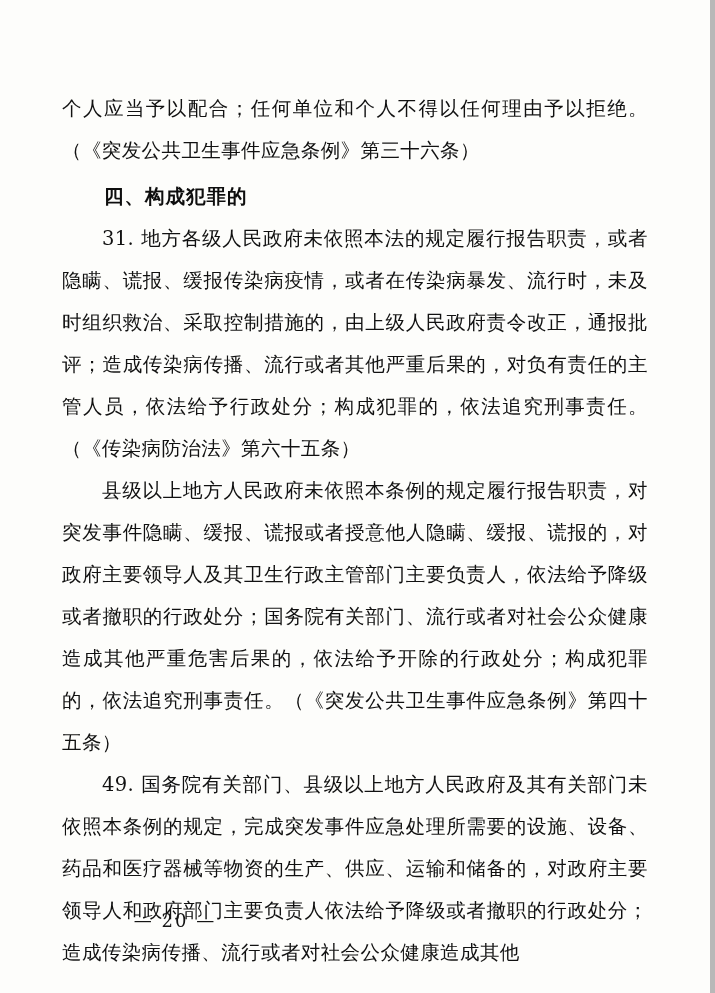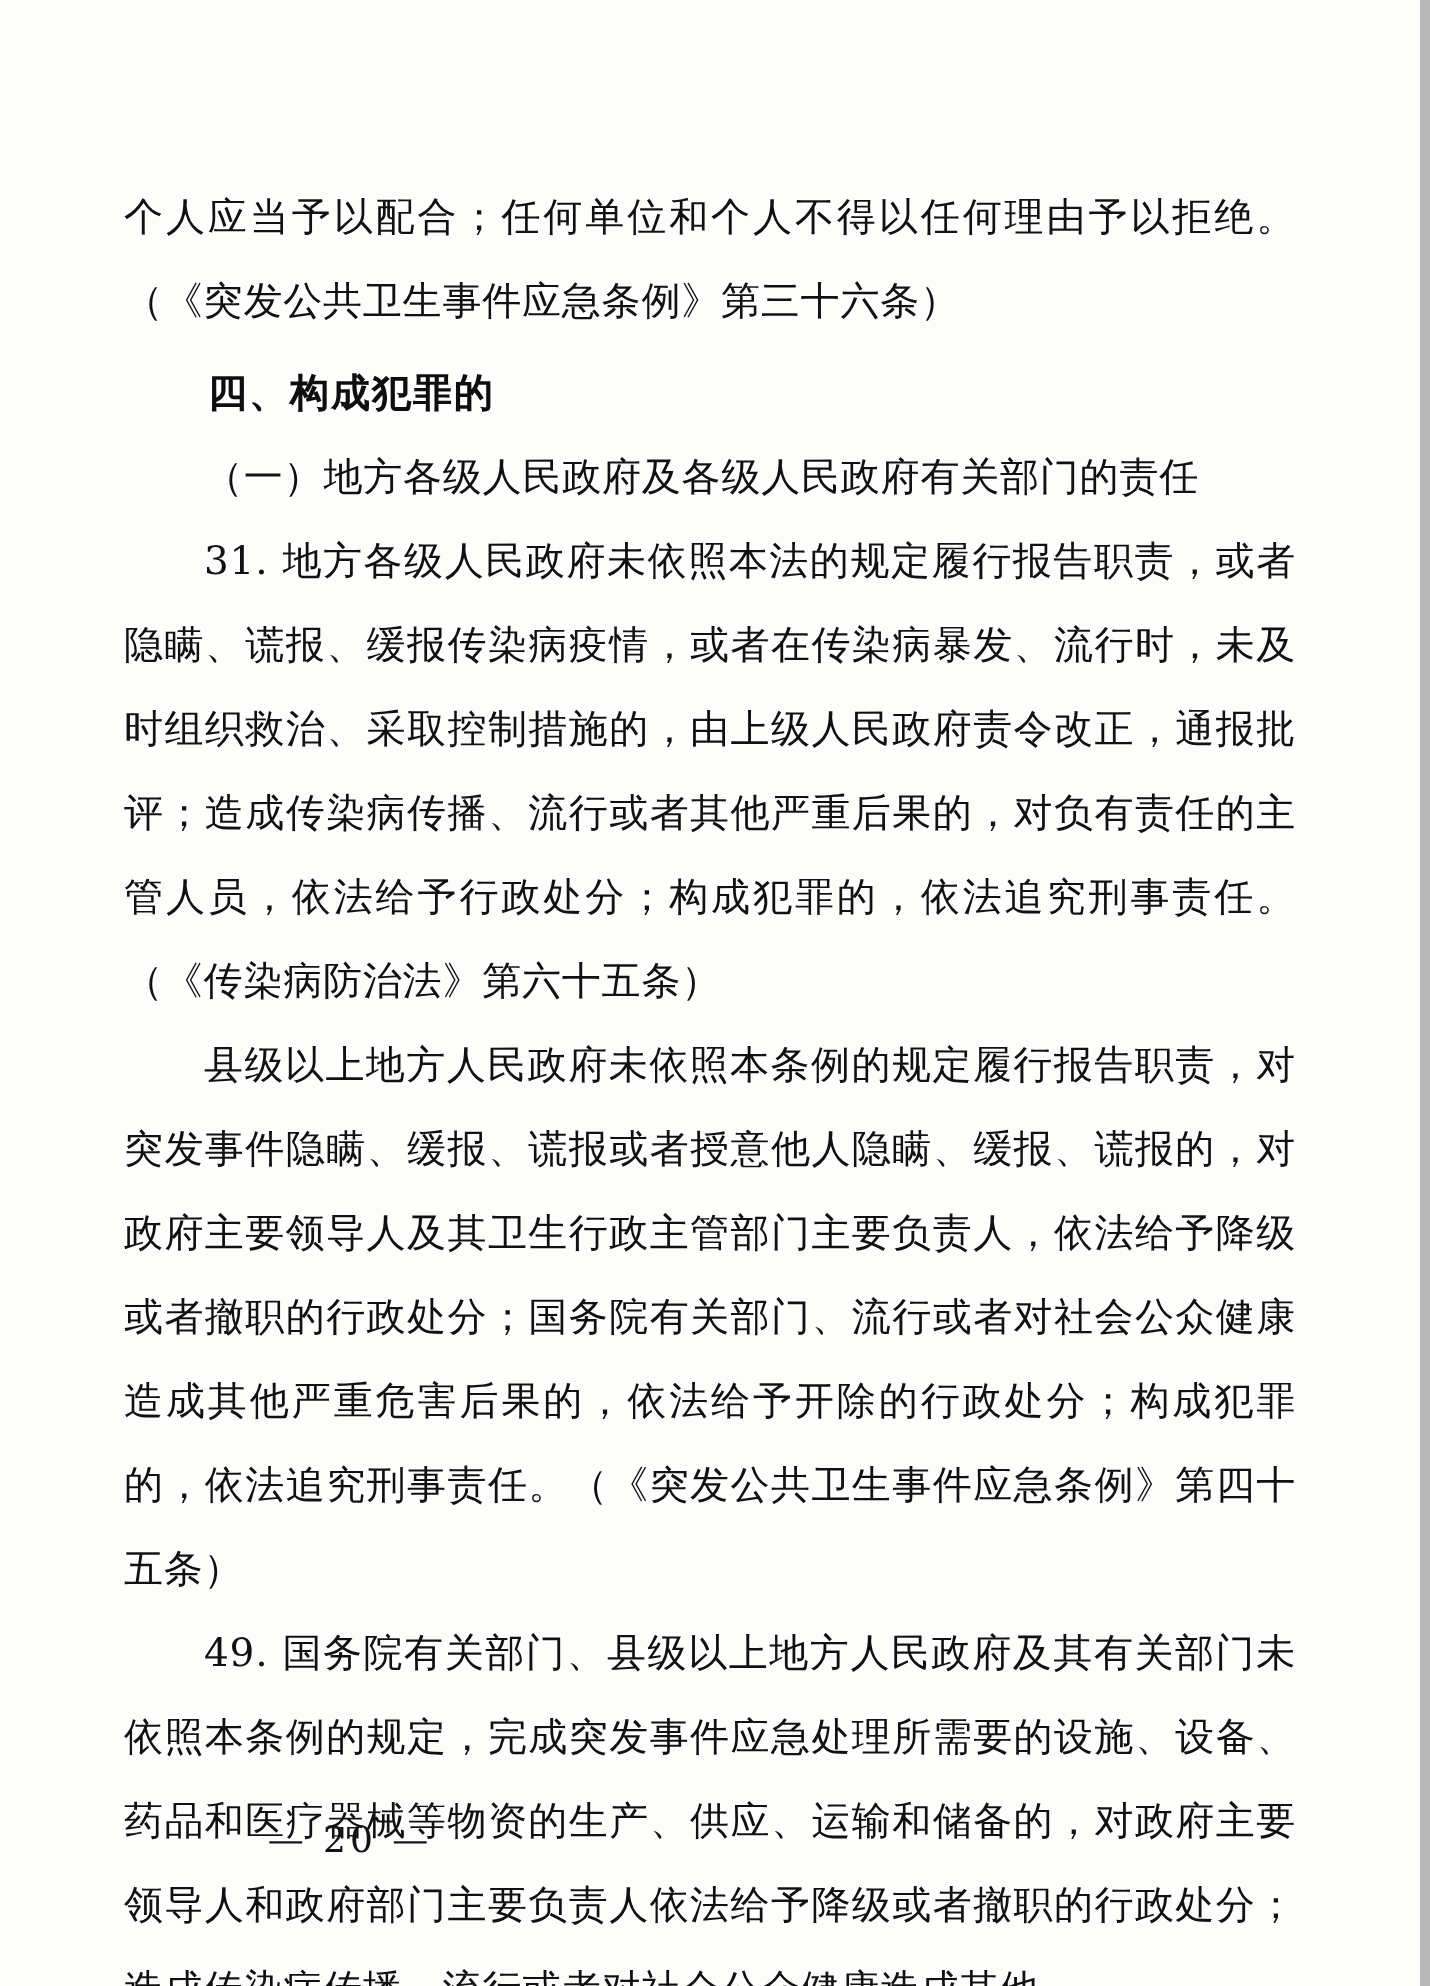--- a/index.html
+++ b/index.html
@@ -80,21 +80,20 @@
 
 <div class="page">
   <div class="content">
 
     <p class="para">个人应当予以配合；任何单位和个人不得以任何理由予以拒绝。（《突发公共卫生事件应急条例》第三十六条）</p>
 
     <div class="spacer-sm"></div>
 
     <p class="heading">四、构成犯罪的</p>
 
-    <p class="subheading">（一）地方各级人民政府及各级人民政府有关部门的责任</p>
 
     <p class="para indent2">31. 地方各级人民政府未依照本法的规定履行报告职责，或者隐瞒、谎报、缓报传染病疫情，或者在传染病暴发、流行时，未及时组织救治、采取控制措施的，由上级人民政府责令改正，通报批评；造成传染病传播、流行或者其他严重后果的，对负有责任的主管人员，依法给予行政处分；构成犯罪的，依法追究刑事责任。（《传染病防治法》第六十五条）</p>
 
     <p class="para indent2">县级以上地方人民政府未依照本条例的规定履行报告职责，对突发事件隐瞒、缓报、谎报或者授意他人隐瞒、缓报、谎报的，对政府主要领导人及其卫生行政主管部门主要负责人，依法给予降级或者撤职的行政处分；国务院有关部门、流行或者对社会公众健康造成其他严重危害后果的，依法给予开除的行政处分；构成犯罪的，依法追究刑事责任。（《突发公共卫生事件应急条例》第四十五条）</p>
 
     <p class="para indent2">49. 国务院有关部门、县级以上地方人民政府及其有关部门未依照本条例的规定，完成突发事件应急处理所需要的设施、设备、药品和医疗器械等物资的生产、供应、运输和储备的，对政府主要领导人和政府部门主要负责人依法给予降级或者撤职的行政处分；造成传染病传播、流行或者对社会公众健康造成其他</p>
 
   </div>
 
   <div class="footer">

